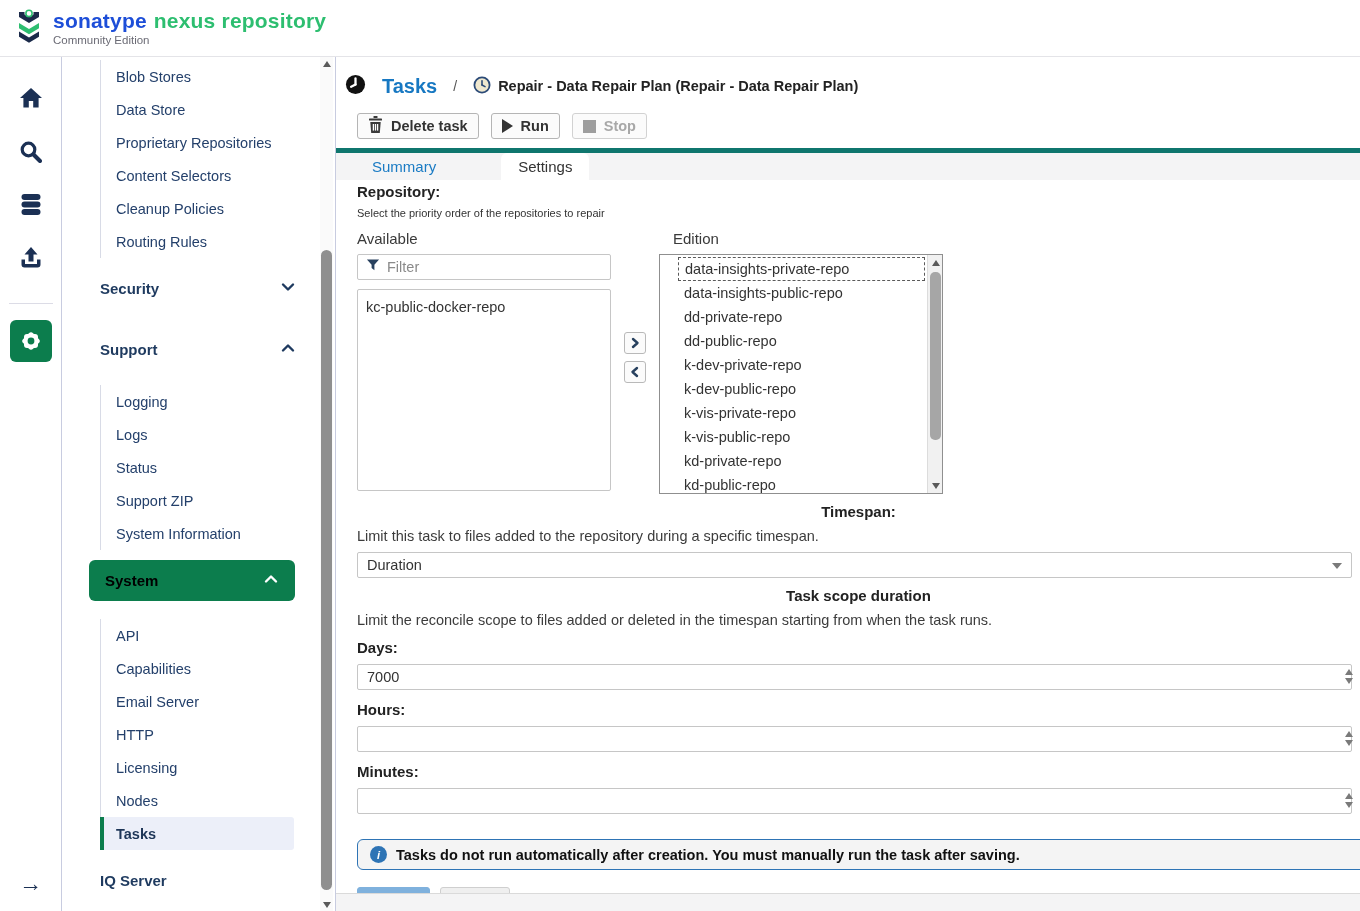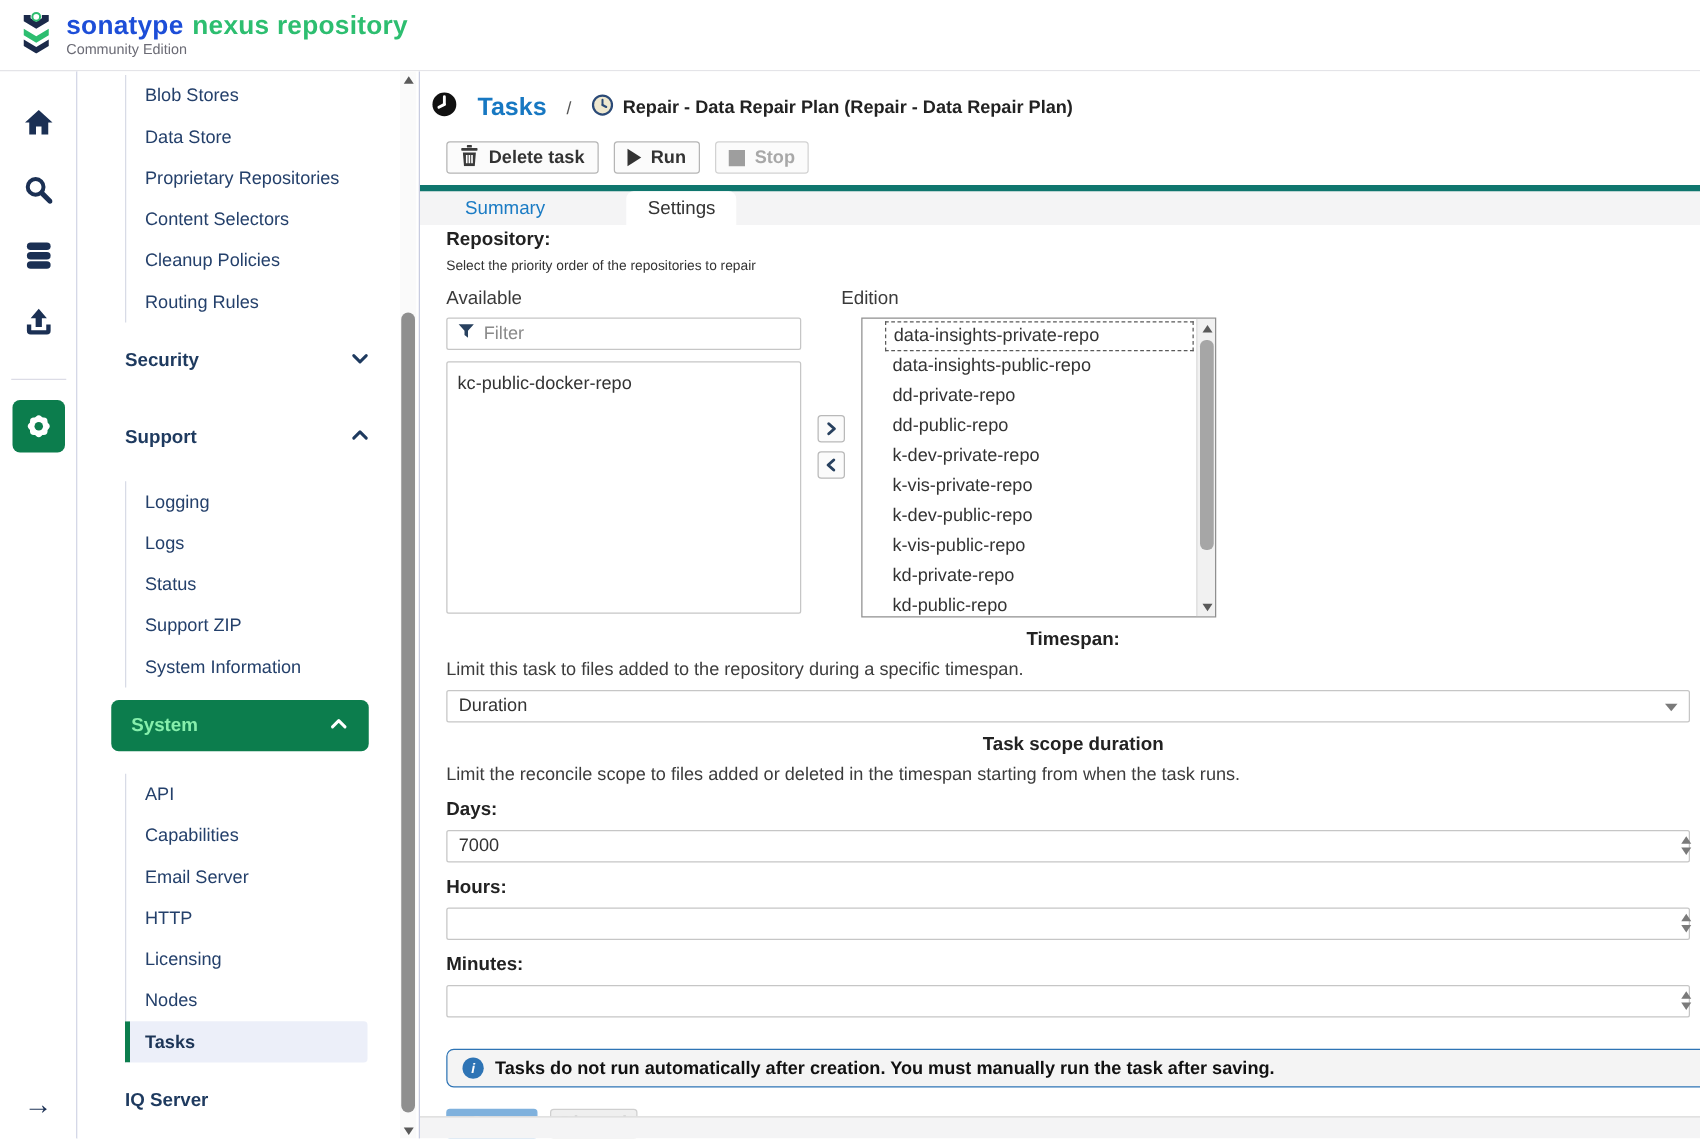--- a/index.html
+++ b/index.html
@@ -28,21 +28,21 @@
   .rail-spacer { flex:1; }
   .rail-arrow { font-size:23px; font-weight:700; color:#1b3054; margin-bottom:14px; cursor:pointer; }
 
   
   .sidebar { width:274px; border-right:1px solid #c8cce0; position:relative; background:#fff; flex:0 0 auto; overflow:hidden; }
   .sidebar-inner { padding:3px 22px 0 38px; }
   .nav-group { border-left:1px solid #d8dbe6; padding-left:15px; }
   .nav-sub-item { height:33px; display:flex; align-items:center; font-size:14.5px; color:#24406b; cursor:pointer; white-space:nowrap; }
   .nav-sub-item.selected { margin-left:-16px; border-left:4px solid #0c7d4d; padding-left:12px; width:194px; background:#eceff9; font-weight:700; color:#1d3557; border-radius:0 3px 3px 0; }
   .nav-header { height:33px; display:flex; align-items:center; justify-content:space-between; width:196px; font-size:15px; font-weight:700; color:#1e3a5f; cursor:pointer; }
-  .nav-header.pill { margin-left:-11px; width:206px; height:41px; background:#0c7d4d; color:#86efac; border-radius:6px; padding:0 16px; }
+  .nav-header.pill { margin-left:-11px; width:206px; height:41px; background:#0c7d4d; color:#000000; border-radius:6px; padding:0 16px; }
   .mt14{margin-top:14px;} .mt28{margin-top:28px;} .mt19{margin-top:19px;} .mt10{margin-top:10px;} .mt18{margin-top:18px;}
 
   
   .side-scroll { position:absolute; top:0; right:2px; width:13px; height:100%; background:#fafafa; }
   .scroll-arrow { width:13px; height:13px; display:flex; align-items:center; justify-content:center; cursor:pointer; }
   .tri-up { width:0;height:0;border-left:4px solid transparent;border-right:4px solid transparent;border-bottom:6px solid #5a5a5a; }
   .tri-down { width:0;height:0;border-left:4px solid transparent;border-right:4px solid transparent;border-top:6px solid #5a5a5a; }
   .side-thumb { position:absolute; left:1px; top:193px; width:11px; height:640px; background:#8f8f8f; border-radius:6px; cursor:pointer; }
   .side-scroll .bottom { position:absolute; bottom:0; }
 
@@ -67,21 +67,21 @@
   .content { flex:1; padding:3px 0 0 21px; overflow:hidden; position:relative; }
   .fld-label { font-size:15px; font-weight:700; color:#222; }
   .fld-help-sm { font-size:11px; color:#333; margin-top:7px; }
   .fld-help { font-size:14.5px; color:#3c3c3c; margin-top:8px; }
 
   .duo-labels { display:flex; margin-top:11px; }
   .duo-labels .lab { font-size:15px; color:#3a3a3a; }
   .duo-labels .lab.avail { width:316px; }
 
   .transfer { display:flex; margin-top:7px; align-items:flex-start; }
-  .avail-col { width:284px; }
+  .avail-col { width:254px; }
   .filter-box { height:26px; border:1px solid #c6c6c6; border-radius:2px; display:flex; align-items:center; gap:7px; padding:0 8px; background:#fff; }
   .filter-box input { border:none; outline:none; font-size:14.5px; color:#333; width:100%; font-family:inherit; }
   .filter-box input::placeholder { color:#8a8a8a; }
   .avail-list { margin-top:9px; height:202px; border:1px solid #c6c6c6; border-radius:2px; padding:5px 0; }
   .list-item { height:24px; display:flex; align-items:center; padding:0 8px; font-size:14.5px; color:#333; cursor:pointer; white-space:nowrap; }
 
   .xfer-btns { width:48px; display:flex; flex-direction:column; align-items:center; gap:7px; padding-top:78px; }
   .xfer-btn { width:22px; height:22px; background:#fbfbfb; border:1px solid #b9b9b9; border-radius:3px; display:flex; align-items:center; justify-content:center; cursor:pointer; }
 
   .sel-box { width:284px; height:240px; border:1px solid #8f8f8f; background:#fff; position:relative; overflow:hidden; padding:2px 17px 0 18px; }
@@ -352,22 +352,22 @@
                 </svg>
             </div>
           </div>
 
           <div class="sel-box">
             <div class="list-item focused">data-insights-private-repo</div>
             <div class="list-item">data-insights-public-repo</div>
             <div class="list-item">dd-private-repo</div>
             <div class="list-item">dd-public-repo</div>
             <div class="list-item">k-dev-private-repo</div>
+            <div class="list-item">k-dev-public-repo</div>
             <div class="list-item">k-vis-private-repo</div>
-            <div class="list-item">k-dev-public-repo</div>
             <div class="list-item">k-vis-public-repo</div>
             <div class="list-item">kd-private-repo</div>
             <div class="list-item">kd-public-repo</div>
             <div class="sel-scroll">
               <div class="scroll-arrow">
                   <span class="tri-up"></span>
                 </div>
               <div class="sel-thumb"></div>
               <div class="scroll-arrow" style="position:absolute;bottom:0;">
                   <span class="tri-down"></span>

